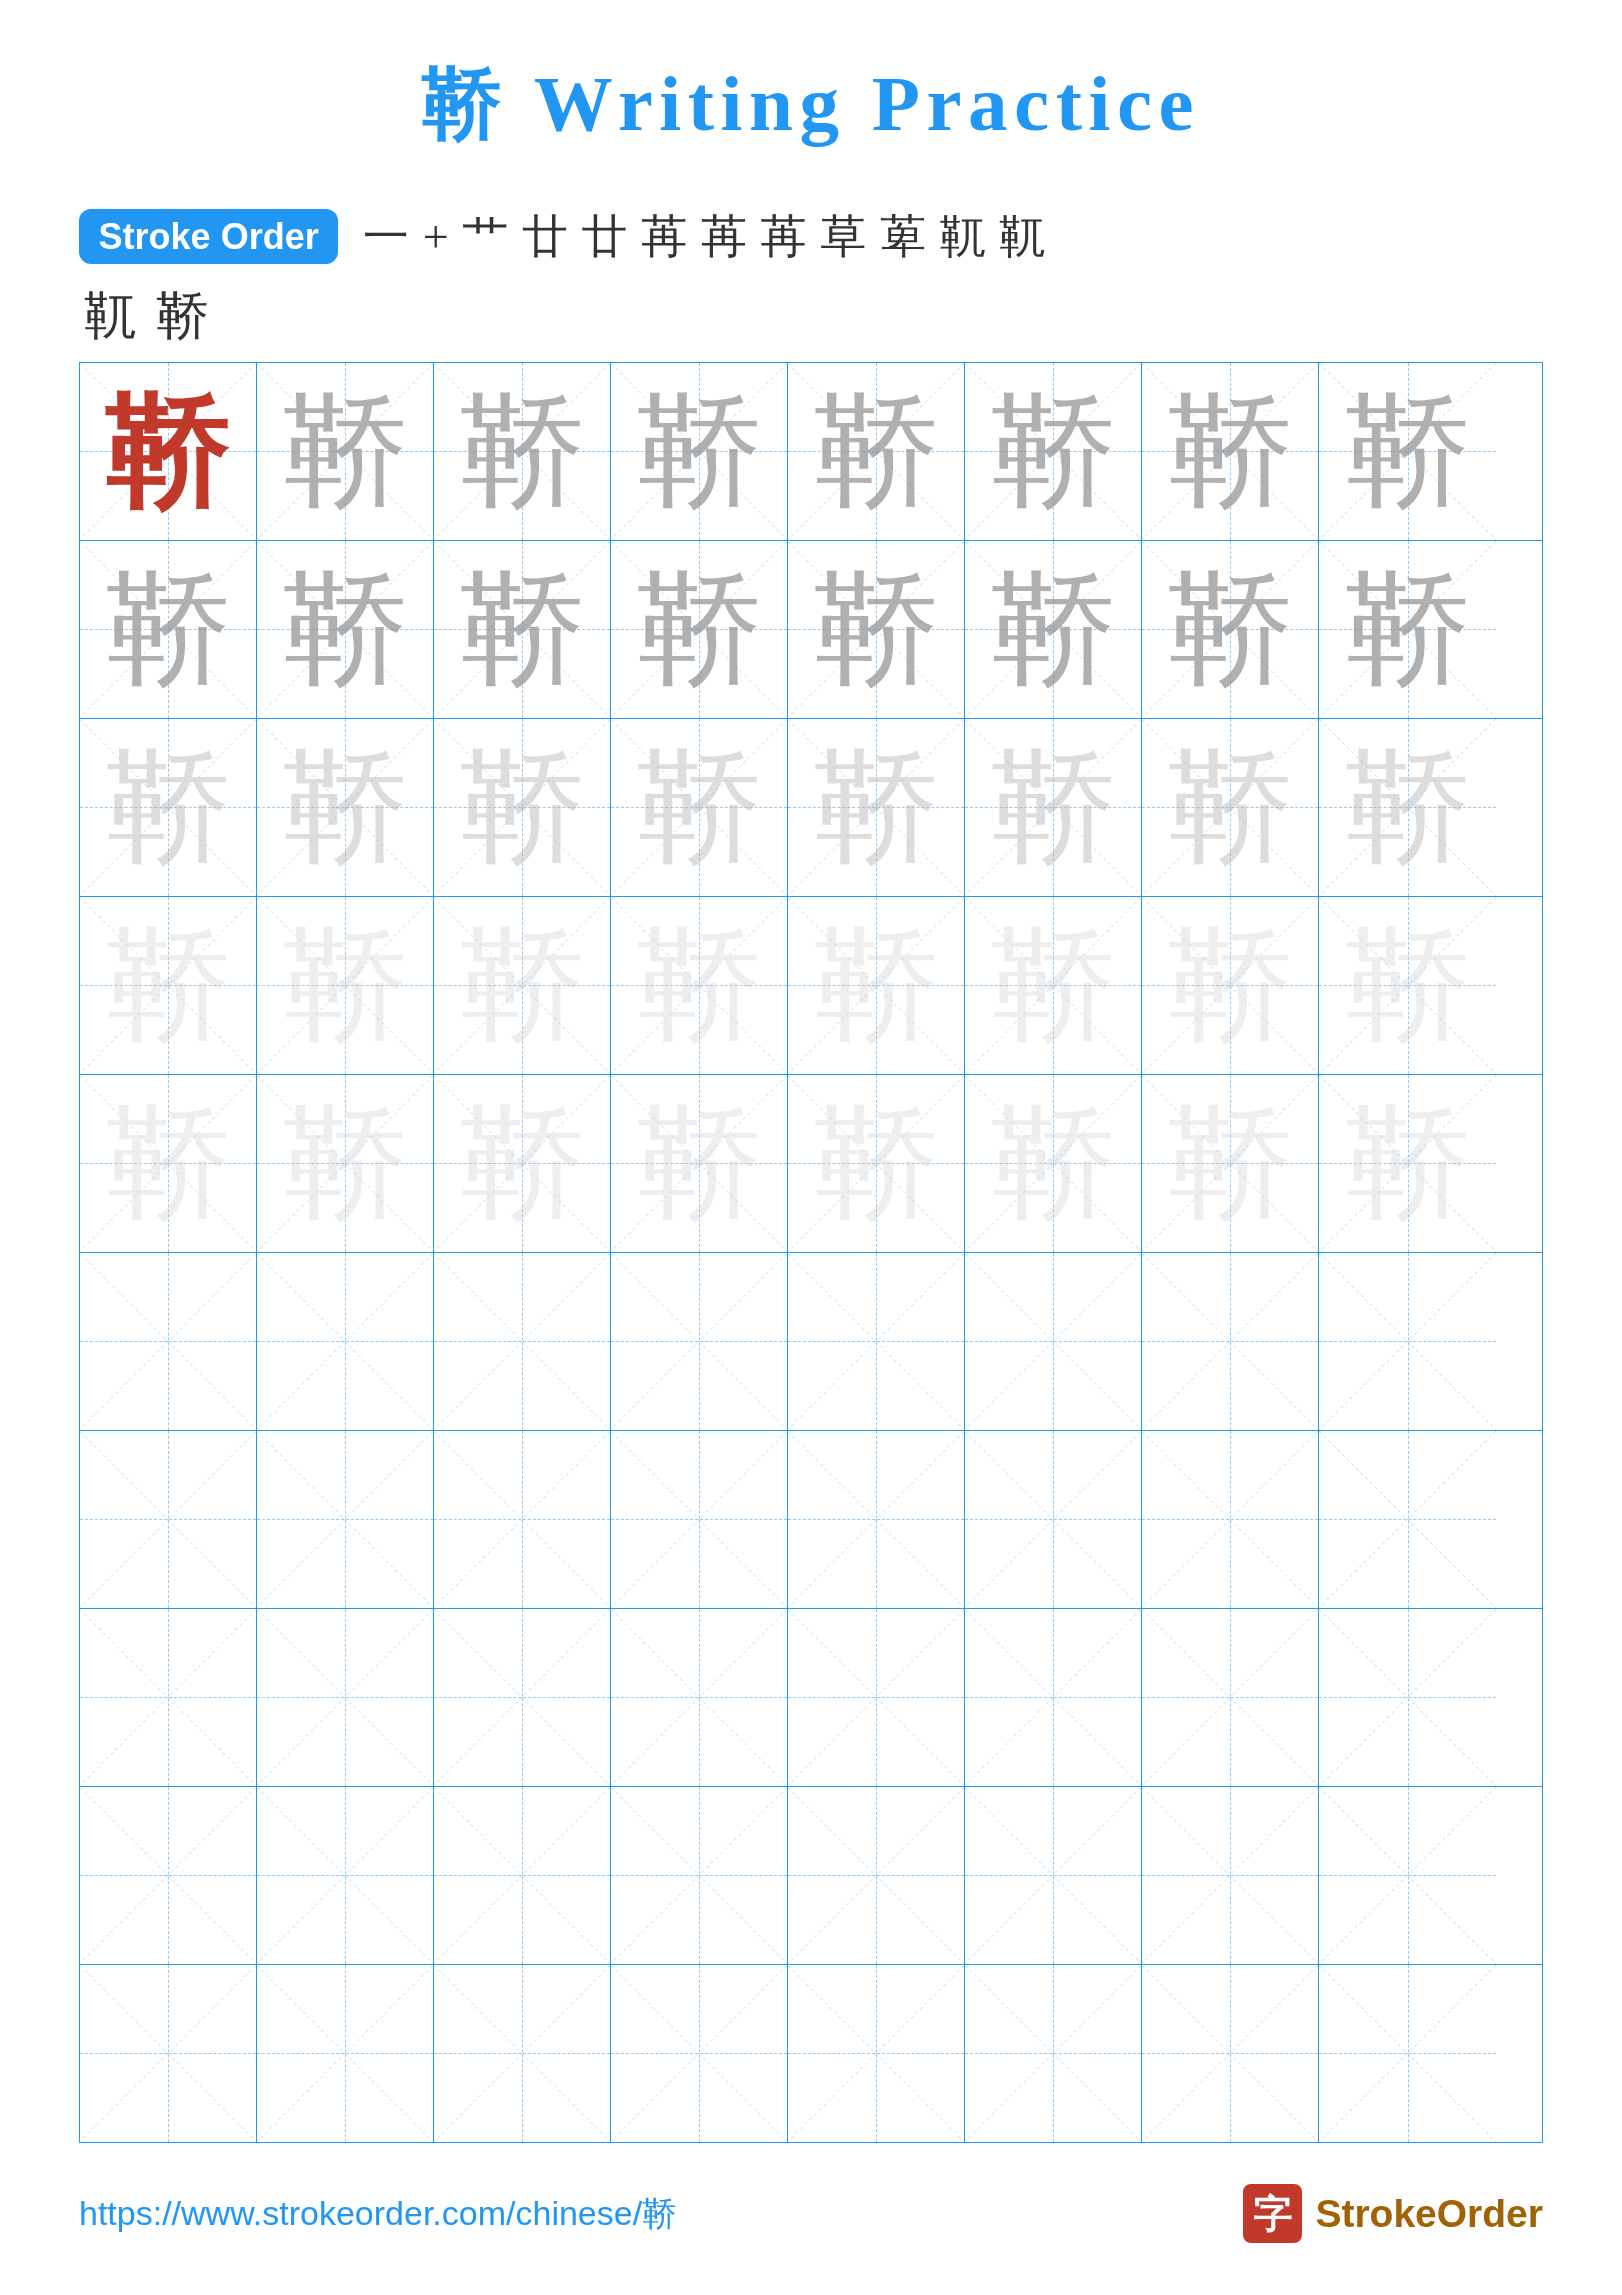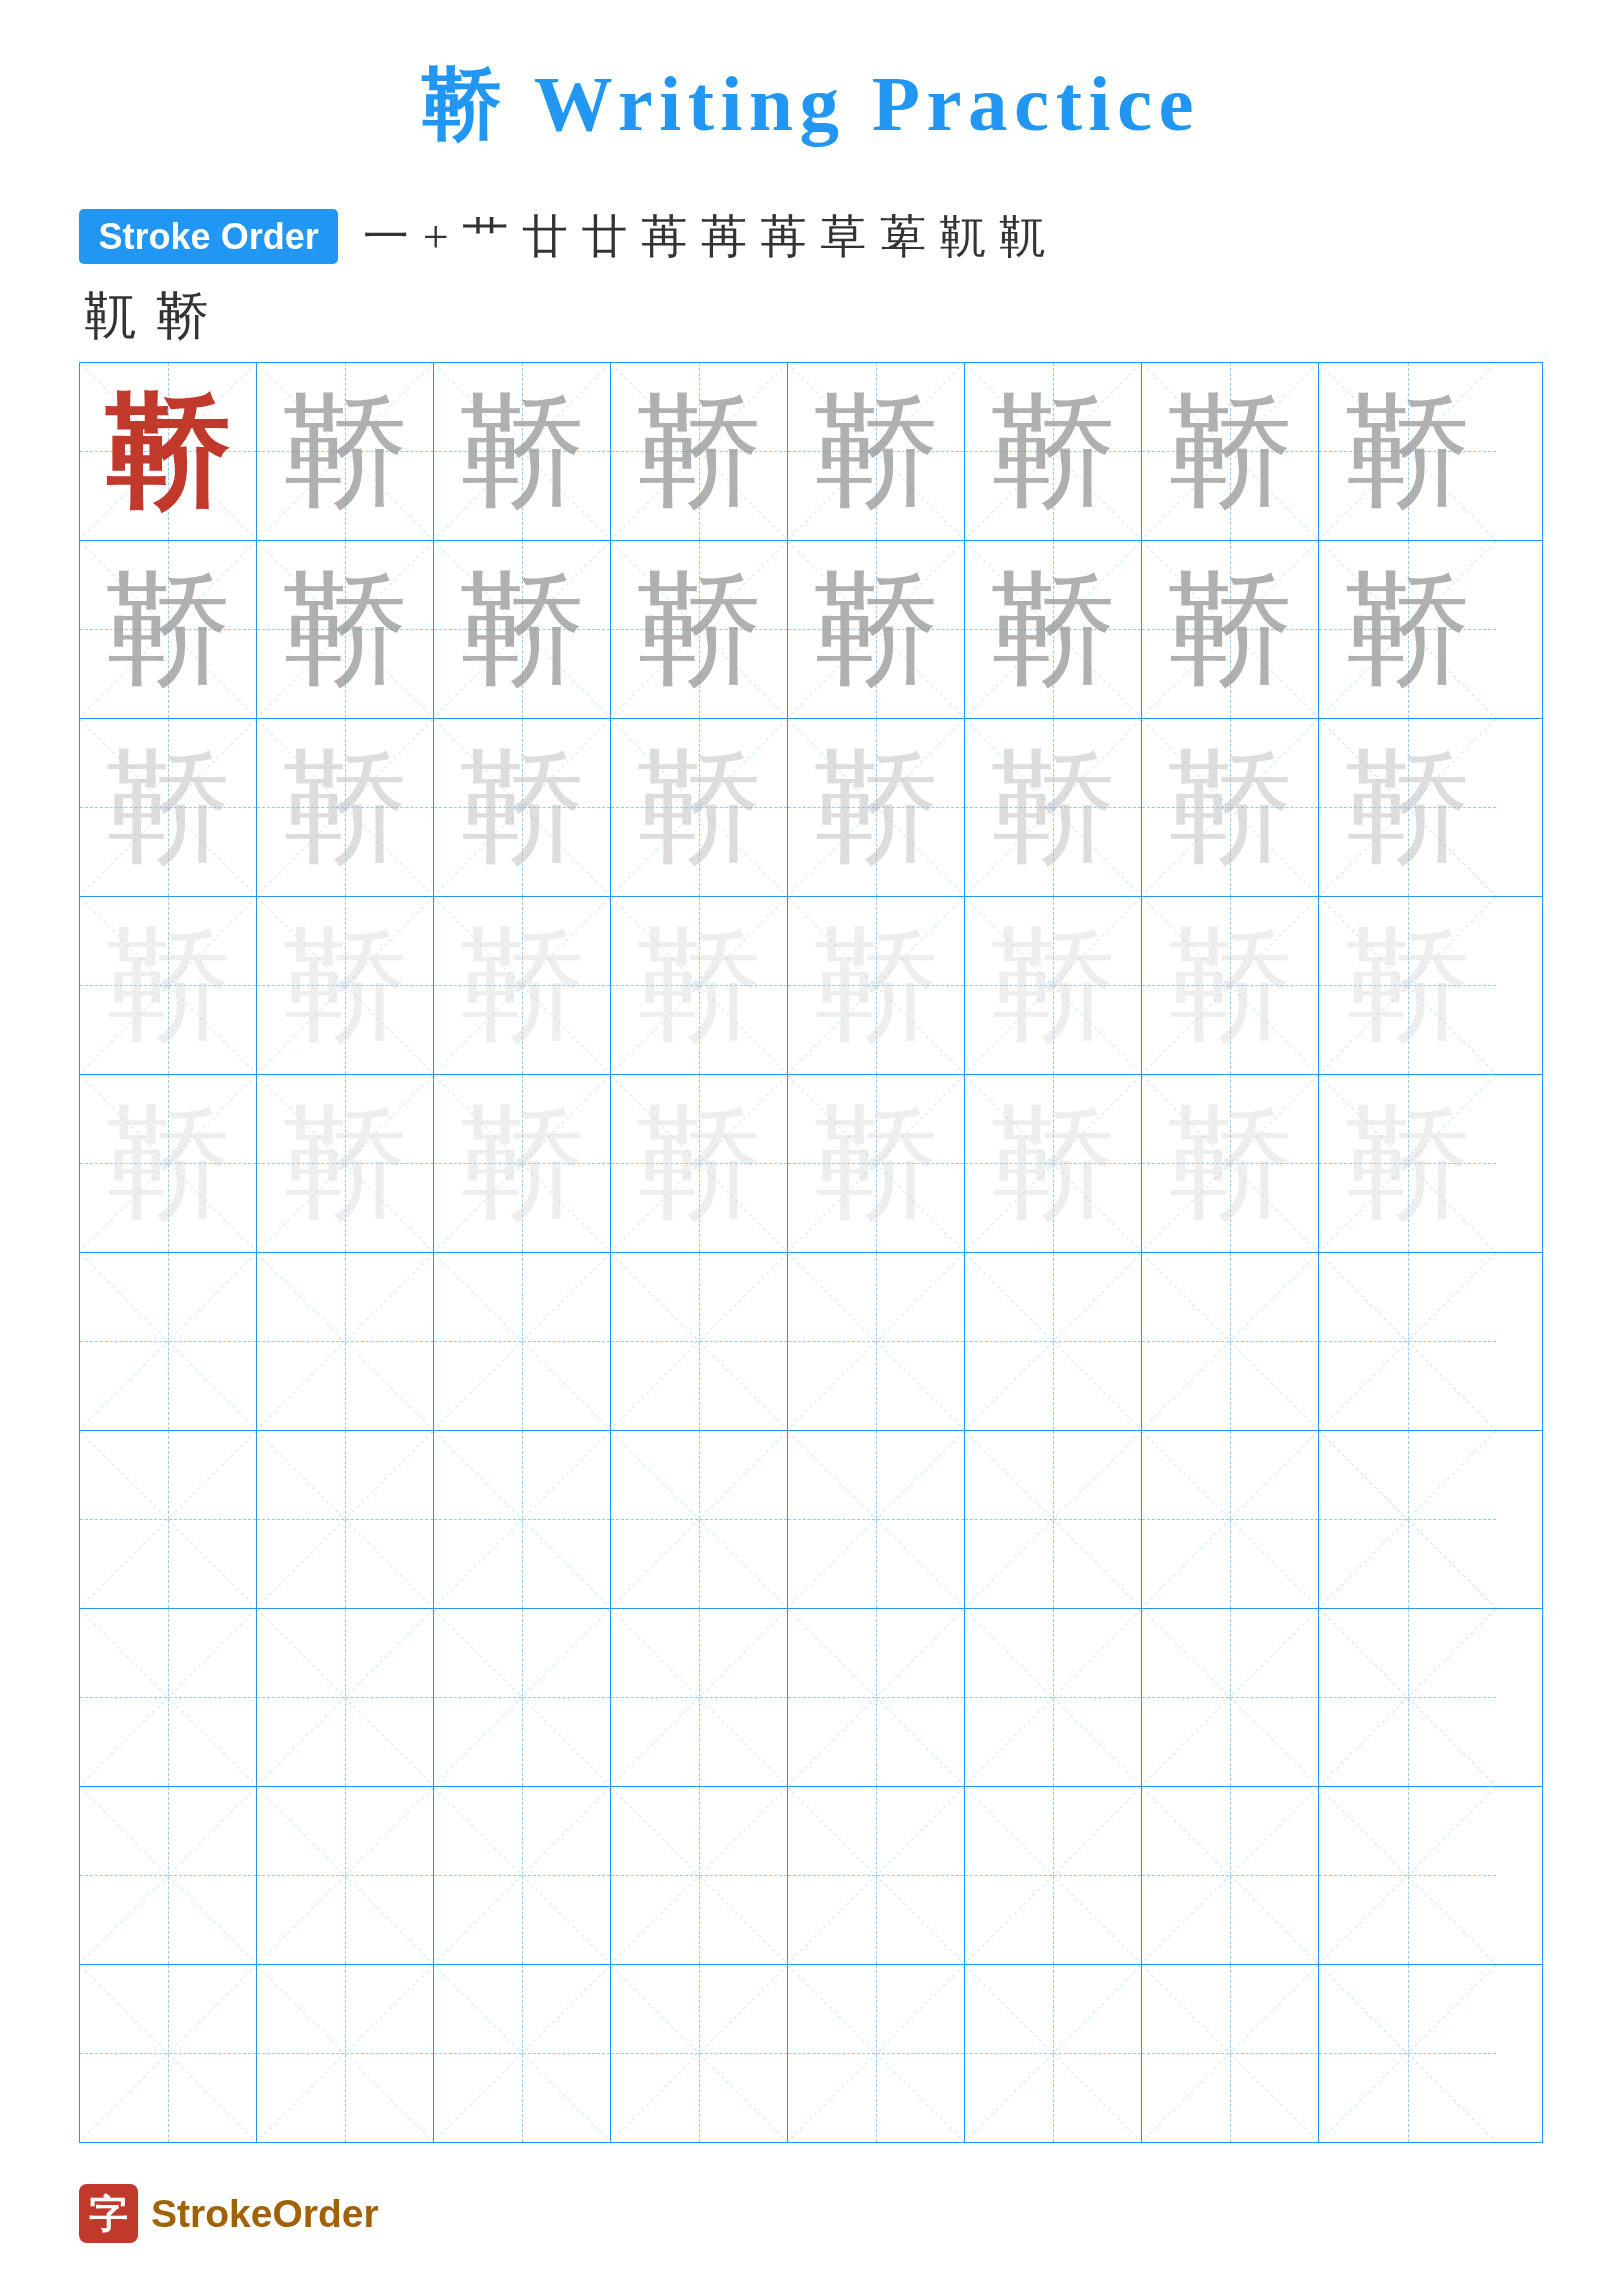--- a/index.html
+++ b/index.html
@@ -27,21 +27,21 @@
       align-items: center;
       flex-wrap: wrap;
       gap: 6.5px;
     }
 
     .stroke-order-badge {
       background: #2196F3;
       color: white;
       font-size: 36px;
       padding: 6.5px 19.6px;
-      border-radius: 5px;
+      border-radius: 12px;
       font-family: sans-serif;
       font-weight: bold;
       white-space: nowrap;
     }
 
     .stroke-sequence {
       display: flex;
       align-items: center;
       flex-wrap: wrap;
       gap: 3.3px;
@@ -923,18 +923,19 @@
           <svg viewBox="0 0 270 270" xmlns="http://www.w3.org/2000/svg">
       <line x1="0" y1="0" x2="270" y2="270" stroke="#90CAF9" stroke-width="1" stroke-dasharray="5,5"></line>
       <line x1="270" y1="0" x2="0" y2="270" stroke="#90CAF9" stroke-width="1" stroke-dasharray="5,5"></line>
     </svg>
         </div>
       </div>
     </div>
   </div>
 
 <div class="footer">
+  <div class="footer-url">https://www.strokeorder.com/chinese/鞒</div>
   <div class="footer-logo">
     <div class="footer-logo-icon">字</div>
     <div class="footer-logo-text">StrokeOrder</div>
   </div>
 </div>
 
 
 </body></html>

